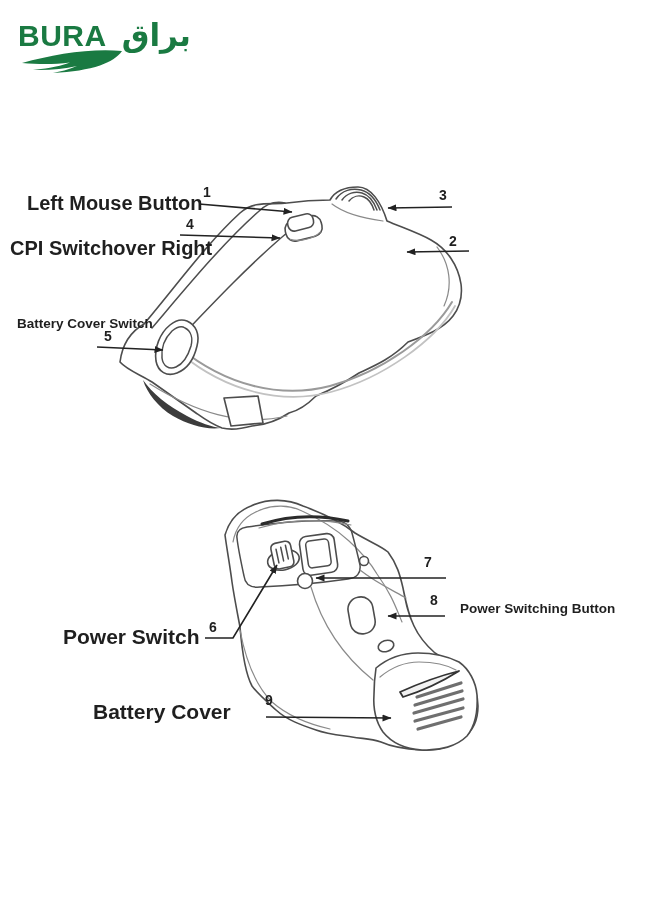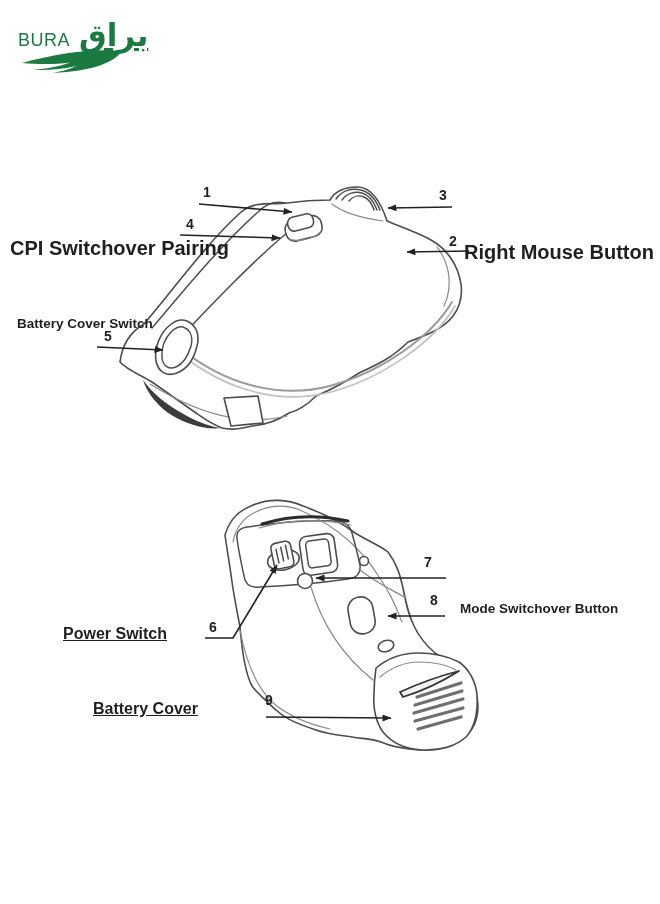--- a/index.html
+++ b/index.html
@@ -1,28 +1,28 @@
 <!DOCTYPE html>
 <html><head>
 <meta charset="utf-8">
 <style>
   html,body{margin:0;padding:0;background:#fff;}
   #page{position:relative;width:660px;height:904px;background:#fff;overflow:hidden;
         font-family:"Liberation Sans",sans-serif;}
   
   .logo{position:absolute;left:18px;top:20px;color:#1a7a42;}
   .logo-row{display:flex;align-items:baseline;line-height:1;}
-  .logo-latin{font-size:18px;font-weight:400;letter-spacing:.5px;}
-  .logo-arabic{font-size:31px;font-weight:bold;margin-left:9px;
-               font-family:"DejaVu Sans",sans-serif;text-decoration:underline;}
+  .logo-latin{font-size:30px;font-weight:700;letter-spacing:.5px;}
+  .logo-arabic{font-size:31px;font-weight:bold;margin-left:15px;
+               font-family:"DejaVu Sans",sans-serif;}
   .logo-wing{display:block;margin:-2px 0 0 2px;}
   
   .lbl{position:absolute;font-weight:600;color:#1f1f1f;white-space:nowrap;line-height:1.1;}
   .lbl-lg{font-size:20px;}
-  .lbl-xl{font-size:16px;text-decoration:underline;}
+  .lbl-xl{font-size:21px;}
   .lbl-sm{font-size:13.5px;font-weight:700;padding-left:9px;}
   .num{position:absolute;font-size:14px;font-weight:700;color:#1f1f1f;line-height:1;}
   svg{position:absolute;left:0;}
   .art{stroke:#4d4d4d;fill:none;stroke-width:1.5;stroke-linecap:round;stroke-linejoin:round;}
   .artw{stroke:#4d4d4d;fill:#fff;stroke-width:1.6;stroke-linejoin:round;}
   .thin{stroke:#8a8a8a;fill:none;stroke-width:1.2;stroke-linecap:round;}
   .band{stroke:#9a9a9a;fill:none;stroke-width:2;stroke-linecap:round;}
   .band2{stroke:#c2c2c2;fill:none;stroke-width:1.8;stroke-linecap:round;}
   .arrow{stroke:#222;fill:none;stroke-width:1.6;}
   .rib{stroke:#6f6f6f;stroke-width:3.2;stroke-linecap:round;}
@@ -162,37 +162,37 @@
         <path class="rib" d="M418,239 L461,227"></path>
       </g>
     </g>
 
     <path class="arrow" marker-end="url(#ah)" d="M446,88 L316,88"></path>
     <path class="arrow" marker-end="url(#ah)" d="M445,126 L388,126"></path>
     <path class="arrow" marker-end="url(#ah)" d="M205,148 L233,148 L277,75"></path>
     <path class="arrow" marker-end="url(#ah)" d="M266,227 L391,228"></path>
   </svg>
 
+  <div class="lbl lbl-lg" style="left:27px;top:192px">Left Mouse Button</div>
   <span class="num" style="left:203px;top:185px">1</span>
 
   <span class="num" style="left:439px;top:188px">3</span>
 
   <span class="num" style="left:186px;top:217px">4</span>
-  <div class="lbl lbl-lg" style="left:10px;top:237px">CPI Switchover Pairing</div>
+  <div class="lbl lbl-lg" style="left:10px;top:237px">CPI Switchover Right</div>
 
   <span class="num" style="left:449px;top:234px">2</span>
-  <div class="lbl lbl-lg" style="left:464px;top:241px">Right Mouse Button</div>
 
   <div class="lbl lbl-sm" style="left:8px;top:317px">Battery Cover Switch</div>
   <span class="num" style="left:104px;top:329px">5</span>
 
   <span class="num" style="left:424px;top:555px">7</span>
 
   <span class="num" style="left:430px;top:593px">8</span>
-  <div class="lbl lbl-sm" style="left:451px;top:602px">Mode Switchover Button</div>
+  <div class="lbl lbl-sm" style="left:451px;top:602px">Power Switching Button</div>
 
   <div class="lbl lbl-xl" style="left:63px;top:625px">Power Switch</div>
   <span class="num" style="left:209px;top:620px">6</span>
 
   <div class="lbl lbl-xl" style="left:93px;top:700px">Battery Cover</div>
   <span class="num" style="left:265px;top:693px">9</span>
 
 </div>
 
 </body></html>

